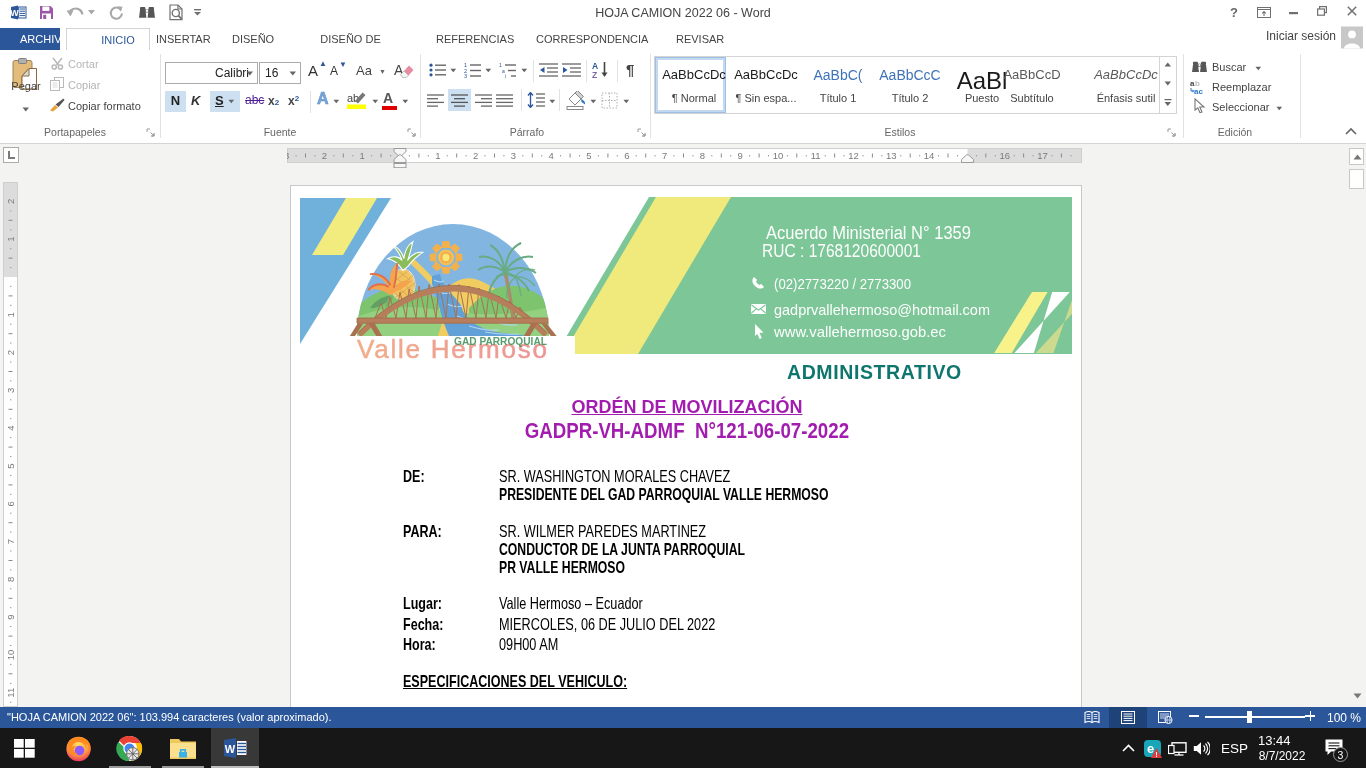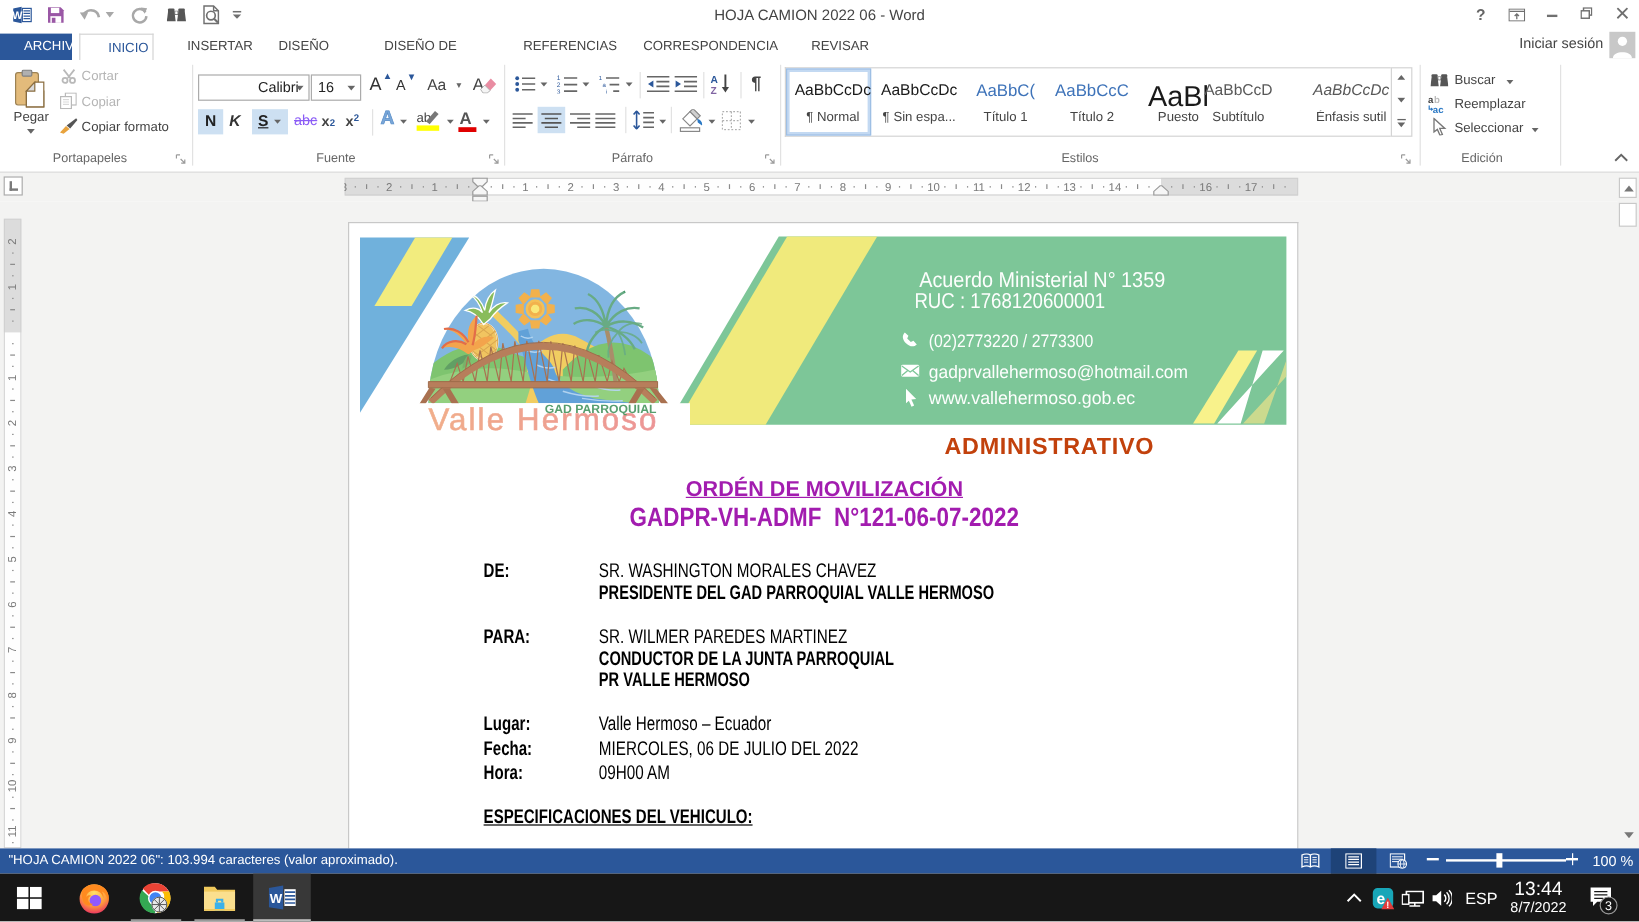--- a/index.html
+++ b/index.html
@@ -123,21 +123,21 @@
     <svg class="abs" style="left:1317px;top:6px" width="10" height="10" viewBox="0 0 10 10">
       <rect x="2.6" y="0.6" width="6.8" height="6" fill="none" stroke="#707070" stroke-width="1.2"></rect>
       <rect x="0.6" y="3" width="6.8" height="6.2" fill="#fff" stroke="#707070" stroke-width="1.2"></rect>
     </svg>
     <svg class="abs" style="left:1347px;top:6px" width="10" height="10" viewBox="0 0 10 10">
       <path d="M0.8 0.8 L9.2 9.2 M9.2 0.8 L0.8 9.2" stroke="#707070" stroke-width="1.5"></path>
     </svg>
   </div>
   <div id="tabrow">
     <div class="tab" id="tab-archivo">ARCHIVO</div>
-    <div class="tab" id="tab-inicio" style="left:66px;width:62px;">INICIO</div>
+    <div class="tab" id="tab-inicio" style="left:66px;width:84px;">INICIO</div>
     <div class="tab" style="left:136px;width:60px;">INSERTAR</div>
     <div class="tab" style="left:212px;width:55px;">DISEÑO</div>
     <div class="tab" style="left:284px;width:113px;">DISEÑO DE PÁGINA</div>
     <div class="tab" style="left:416px;width:82px;">REFERENCIAS</div>
     <div class="tab" style="left:516px;width:122px;">CORRESPONDENCIA</div>
     <div class="tab" style="left:656px;width:57px;">REVISAR</div>
     <div class="tab" style="left:729px;width:42px;margin-top:46px;">VISTA</div>
     <div class="abs" style="left:1266px;top:1px;font-size:12px;color:#444;">Iniciar sesión</div>
     <svg class="abs" style="left:1341px;top:-3px" width="22" height="25" viewBox="0 0 25 25">
       <rect width="25" height="25" fill="#c8c8c8"></rect>
@@ -147,21 +147,21 @@
   </div>
   <div id="ribbon">
 
     <svg class="abs" style="left:12px;top:8px" width="26" height="32" viewBox="0 0 26 32">
       <rect x="1" y="2.5" width="19" height="27" rx="2" fill="#e3bb7b" stroke="#9c8254" stroke-width="1"></rect>
       <rect x="6.5" y="0.5" width="8" height="5" rx="1" fill="#b0b0b0" stroke="#808080"></rect>
       <path d="M10 18 H24.5 V31 H10 Z" fill="#fff" stroke="#8a6d3f"></path>
       <path d="M10 18 L17 10.5 H24.5 V31 H10 Z" fill="#fff" stroke="#8a6d3f" stroke-width="1"></path>
       <path d="M17 10.5 V18 H10 Z" fill="#d8d8d8" stroke="#8a6d3f"></path>
     </svg>
-    <div class="abs rbtn-txt" style="left:7px;top:42px;width:38px;text-align:center;">Pegar</div>
+    <div class="abs rbtn-txt" style="left:7px;top:30px;width:38px;text-align:center;">Pegar</div>
     <svg class="abs" style="left:22px;top:57px" width="8" height="5" viewBox="0 0 8 5">
         <path d="M0.5 0.5 H7 L3.75 4.4 Z" fill="#666"></path>
       </svg>
 
     <svg class="abs" style="left:50px;top:7px" width="15" height="13" viewBox="0 0 15 13">
       <path d="M3 1 L8.5 8 M12 1 L6.5 8" stroke="#b9b9b9" stroke-width="1.5" fill="none"></path>
       <circle cx="4.2" cy="10" r="2.1" fill="none" stroke="#b9b9b9" stroke-width="1.5"></circle>
       <circle cx="10.4" cy="10" r="2.1" fill="none" stroke="#b9b9b9" stroke-width="1.5"></circle>
     </svg>
     <div class="abs rbtn-txt" style="left:68px;top:8px;color:#b5b5b5;">Cortar</div>
@@ -212,21 +212,21 @@
     </svg>
 
     <div class="abs" style="left:165px;top:41px;width:21px;height:21px;background:#cde0f2;text-align:center;font-weight:bold;font-size:13px;color:#222;padding-top:2px;">N</div>
     <div class="abs" style="left:191px;top:43px;font-style:italic;font-weight:bold;font-size:13px;color:#333;">K</div>
     <div class="abs" style="left:210px;top:41px;width:30px;height:21px;background:#cde0f2;font-size:13px;color:#222;">
       <span style="position:absolute;left:5px;top:2px;text-decoration:underline;font-weight:bold;">S</span>
       <svg class="abs" style="left:18px;top:8px" width="7" height="5" viewBox="0 0 8 5">
           <path d="M0.5 0.5 H7 L3.75 4.4 Z" fill="#666"></path>
         </svg>
     </div>
-    <div class="abs" style="left:245px;top:43px;font-size:12px;color:#8b5cf6;text-decoration:line-through;">abc</div>
+    <div class="abs" style="left:245px;top:43px;font-size:12px;color:#4c1d95;text-decoration:line-through;">abc</div>
     <div class="abs" style="left:268px;top:44px;font-size:12px;font-weight:bold;color:#444;">x<span style="font-size:8px;color:#2b579a;">2</span></div>
     <div class="abs" style="left:288px;top:44px;font-size:12px;font-weight:bold;color:#444;">x<span style="font-size:8px;vertical-align:4px;color:#2b579a;">2</span></div>
     <div class="gsep" style="left:310px;top:41px;height:22px;"></div>
 
     <div class="abs" style="left:317px;top:40px;font-size:16px;font-weight:bold;color:#7aa7d8;-webkit-text-stroke:0.6px #5b8fc9;">A</div>
     <svg class="abs" style="left:333px;top:49px" width="7" height="5" viewBox="0 0 8 5">
         <path d="M0.5 0.5 H7 L3.75 4.4 Z" fill="#666"></path>
       </svg>
 
     <svg class="abs" style="left:347px;top:41px" width="22" height="20" viewBox="0 0 22 20">
@@ -765,21 +765,21 @@
           <path d="M 64 128 L 54 143 L 49 143 L 59 127 Z M 70 128 L 79 143 L 85 143 L 76 128 Z" fill="#97522a"></path>
           <path d="M 238 128 L 229 143 L 223 143 L 232 128 Z M 242 127 L 254 143 L 260 143 L 248 128 Z" fill="#97522a"></path>
         </g>
 
         <path d="M 40 146 A 114 122 0 0 1 268 146 Z" fill="#ffffff" opacity="0.18"></path>
 
         <rect x="36" y="140" width="240" height="32" fill="#fff"></rect>
         <text x="58" y="162" font-size="26" fill="url(#vhg)" stroke="url(#vhg)" stroke-width="0.5" textLength="190" lengthAdjust="spacing" opacity="0.85">Valle Hermoso</text>
         <text x="155" y="148.5" font-size="10" font-weight="bold" fill="#45945f" textLength="93" lengthAdjust="spacingAndGlyphs" opacity="0.9">GAD PARROQUIAL</text>
       </svg>
-      <div class="abs" style="left:496px;top:175px;width:180px;font-size:19.5px;font-weight:bold;color:#c2410c;letter-spacing:0.6px;font-family:'Liberation Sans';">ADMINISTRATIVO</div>
+      <div class="abs" style="left:496px;top:175px;width:180px;font-size:19.5px;font-weight:bold;color:#0f766e;letter-spacing:0.6px;font-family:'Liberation Sans';">ADMINISTRATIVO</div>
       <div class="abs doctext" style="left:0;width:792px;top:211px;text-align:center;font-size:18px;font-weight:bold;"><span style="display:inline-block;text-decoration:underline;">ORDÉN DE MOVILIZACIÓN</span></div>
       <div class="abs doctext" style="left:0;width:792px;top:232px;text-align:center;font-size:22px;font-weight:bold;"><span style="display:inline-block;transform:scaleX(0.85);">GADPR-VH-ADMF&nbsp; N°121-06-07-2022</span></div>
       <div class="bl" style="top:281px;">
           <span class="lab">DE:</span>
           <span class="val">SR. WASHINGTON MORALES CHAVEZ</span>
         </div>
       <div class="bl" style="top:299px;">
           <span class="val bold">PRESIDENTE DEL GAD PARROQUIAL VALLE HERMOSO</span>
         </div>
       <div class="bl" style="top:336px;text-align:right;">
@@ -942,21 +942,21 @@
       <line x1="11" y1="10.5" x2="11" y2="13" stroke="#fff" stroke-width="1.3"></line>
       <line x1="6.5" y1="13" x2="15.5" y2="13" stroke="#fff" stroke-width="1.3"></line>
       <rect x="0.5" y="3.5" width="5.5" height="8" fill="#171717" stroke="#fff" stroke-width="1.2"></rect>
     </svg>
 
     <svg class="abs" style="left:1193px;top:13px" width="17" height="15" viewBox="0 0 17 15">
       <path d="M0.8 5 H3.8 L8 1.2 V13.8 L3.8 10 H0.8 Z" fill="#fff"></path>
       <path d="M10.5 4.5 A4 4 0 0 1 10.5 10.5 M12.5 2.5 A7 7 0 0 1 12.5 12.5 M14.5 0.8 A9.5 9.5 0 0 1 14.5 14.2" stroke="#fff" stroke-width="1.2" fill="none"></path>
     </svg>
     <div class="abs" style="left:1221px;top:13px;font-size:13.5px;color:#fff;">ESP</div>
-    <div class="abs" style="left:1258px;top:5px;width:48px;text-align:center;font-size:16px;color:#fff;">13:44</div>
+    <div class="abs" style="left:1258px;top:5px;width:48px;font-size:13px;color:#fff;">13:44</div>
     <div class="abs" style="left:1252px;top:21px;width:60px;text-align:center;font-size:12px;color:#fff;">8/7/2022</div>
 
     <svg class="abs" style="left:1325px;top:11px" width="18" height="17" viewBox="0 0 18 17">
       <path d="M0.5 0.5 H17.5 V12.5 H6 L2.5 16 V12.5 H0.5 Z" fill="#fff"></path>
       <g stroke="#171717" stroke-width="1.1">
           <line x1="3.5" y1="4" x2="14.5" y2="4"></line>
           <line x1="3.5" y1="6.8" x2="14.5" y2="6.8"></line>
           <line x1="3.5" y1="9.6" x2="11" y2="9.6"></line>
         </g>
     </svg>

